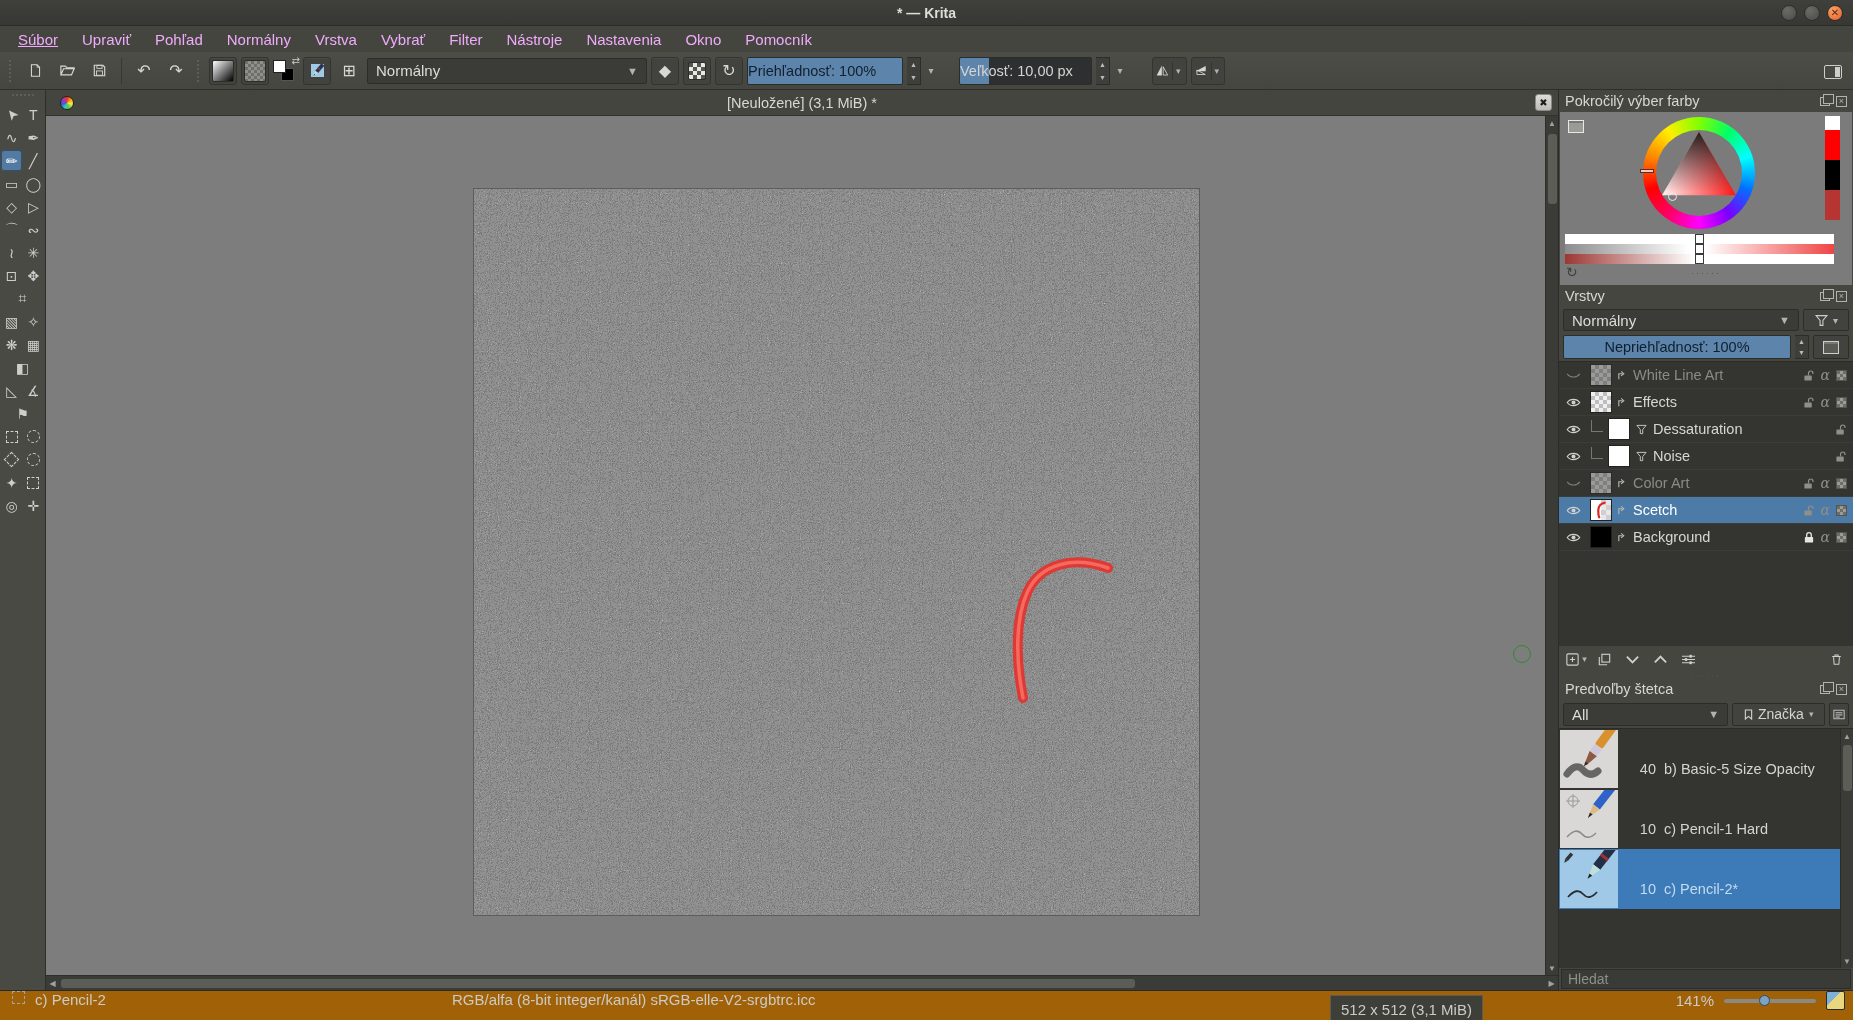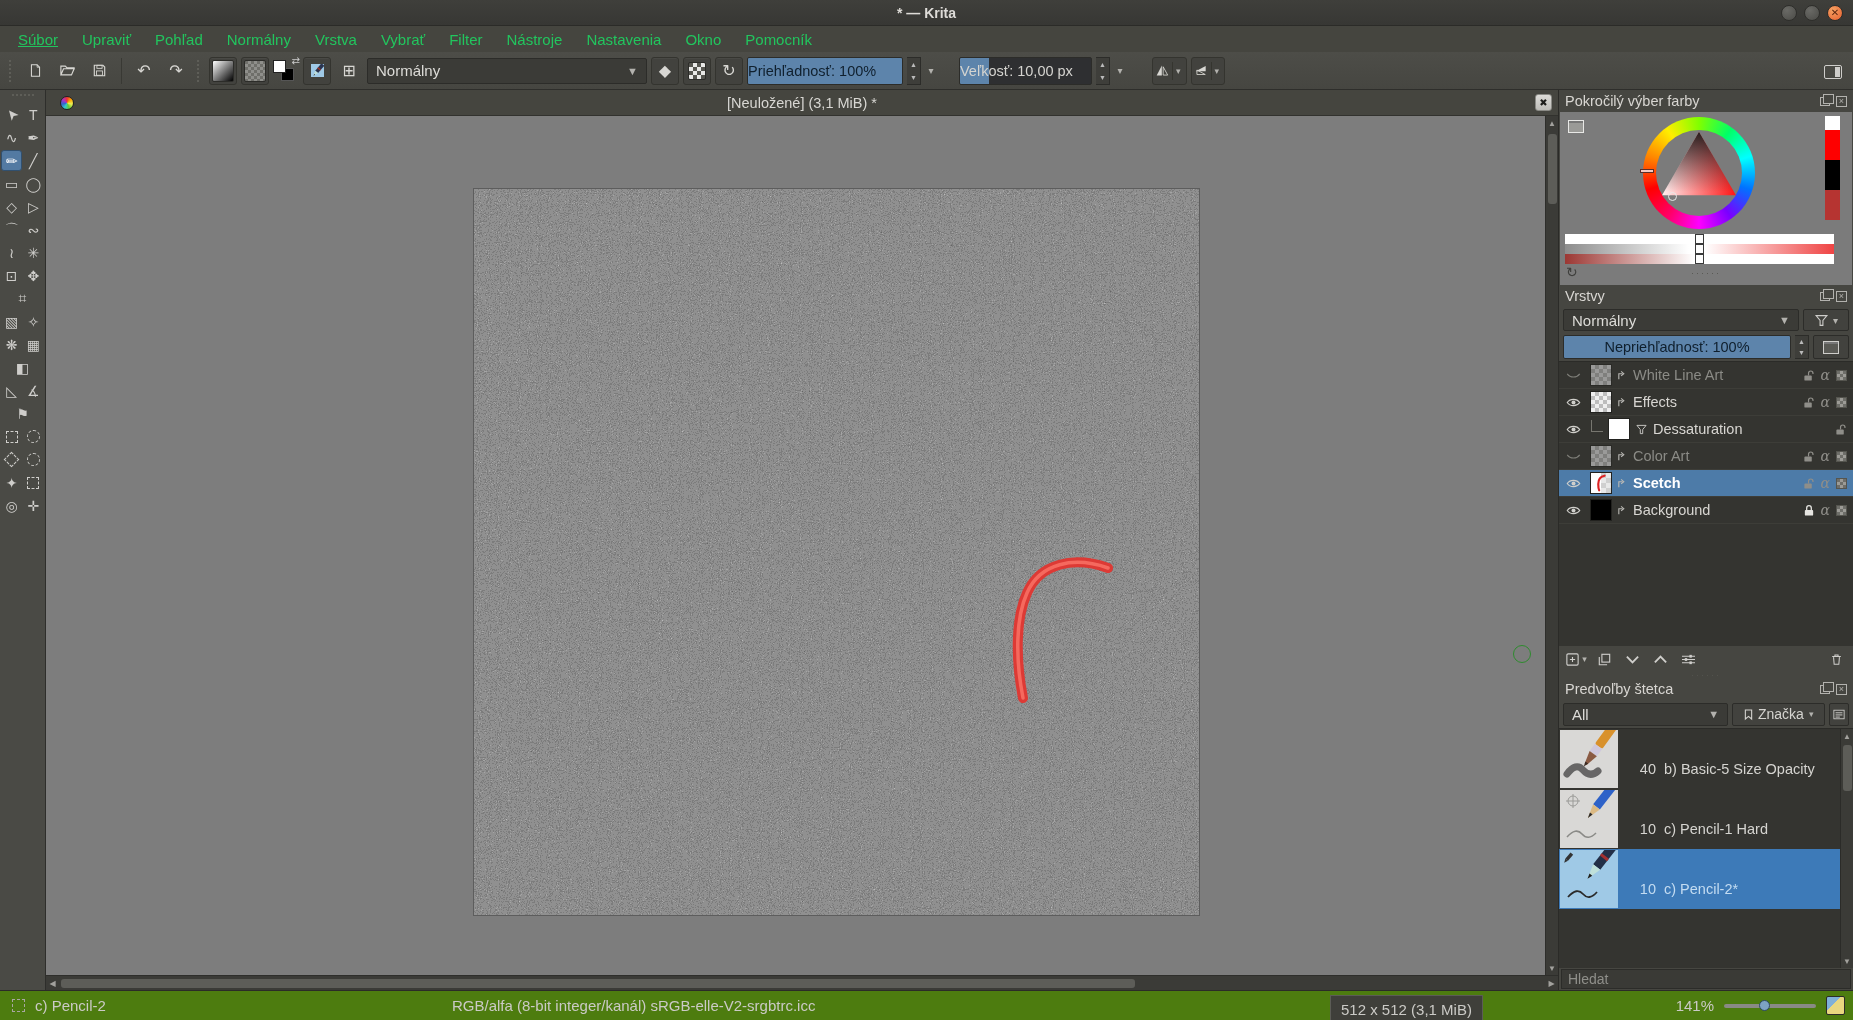--- a/index.html
+++ b/index.html
@@ -9,21 +9,21 @@
 
   
   .titlebar{height:26px;background:linear-gradient(#3f3f3b,#373734);display:flex;align-items:center;justify-content:center;position:relative;border-bottom:1px solid #2b2b28;flex:0 0 26px}
   .titlebar .title{font-weight:bold;color:#dedcd8;font-size:14px}
   .winbtns{position:absolute;right:10px;top:5px;display:flex;gap:7px}
   .wbtn{width:16px;height:16px;border-radius:50%;background:radial-gradient(circle at 35% 30%,#6a6a66,#4b4b47);border:1px solid #2e2e2b}
   .wbtn.close{background:radial-gradient(circle at 35% 30%,#f6a263,#e65e2e);color:#5a2510;font-size:10px;line-height:14px;text-align:center;font-weight:bold}
 
   
   .menubar{height:26px;background:#45453f;display:flex;align-items:center;padding-left:6px;flex:0 0 26px}
-  .mi{padding:2px 12px;color:#22c55e;cursor:default}
+  .mi{padding:2px 12px;color:#f0abfc;cursor:default}
   .mi:first-child{text-decoration:underline}
 
   
   .toolbar{height:38px;background:linear-gradient(#4d4d48,#464641);display:flex;align-items:center;gap:4px;padding:0 6px;border-bottom:1px solid #2e2e2b;flex:0 0 38px;position:relative}
   .grip{width:5px;height:22px;border-left:2px dotted #5e5e58;margin:0 3px}
   .tbtn{min-width:28px;height:28px;display:flex;align-items:center;justify-content:center;border-radius:3px;color:#d8d7d3;font-size:16px;background:transparent}
   .tbtn.raised{background:#42423e;border:1px solid #34342f;box-shadow:0 1px 0 rgba(255,255,255,.04) inset}
   .tsep{width:1px;height:26px;background:#393934;margin:0 4px}
   .gradsw{width:22px;height:22px;background:linear-gradient(135deg,#fff,#000);border:1px solid #2c2c29;border-radius:2px}
   .patsw{width:22px;height:22px;border:1px solid #2c2c29;border-radius:2px;background:repeating-conic-gradient(#8f8f8b 0 25%,#6f6f6a 0 50%);background-size:6px 6px}
@@ -114,21 +114,21 @@
   .lrowset{display:flex;align-items:center;gap:4px;padding:2px 4px}
   .layercombo{flex:1;height:22px}
   .funnel-btn{width:46px;height:22px;background:#42423e;border:1px solid #2c2c29;border-radius:2px;display:flex;align-items:center;justify-content:center;gap:4px;color:#cfcecb}
   .funnel-btn .caret{font-size:10px;color:#b3b2ae}
   .op-slider{flex:1;height:24px;background:#5d84ab;border:1px solid #2c2c29;border-radius:2px;display:flex;align-items:center;justify-content:center;color:#0f1f2d;font-size:14.5px}
   .lspin{height:24px}
   .props-btn{width:36px;height:24px;background:#42423e;border:1px solid #2c2c29;border-radius:2px;display:flex;align-items:center;justify-content:center;color:#cfcecb}
   .layerlist{height:285px;background:#343430;border-top:1px solid #2b2b28;overflow:hidden}
   .lrow{height:27px;display:flex;align-items:center;border-bottom:1px solid #3d3d38;padding-right:2px}
   .lrow.sel{background:#4d7ba8}
-  .lrow.sel .l-name{font-weight:bold;color:#fff}
+  .lrow.sel .l-name{font-weight:normal;color:#fff}
   .lrow.dim .l-name{color:#8b8b86}
   .lrow.dim .l-thumb{opacity:.55}
   .l-eye{width:28px;display:flex;justify-content:center;color:#d0cfcb}
   .l-eye.off{color:#7e7e78}
   .l-conn{width:12px;height:12px;border-left:1.5px solid #77766f;border-bottom:1.5px solid #77766f;margin:0 2px 6px 4px}
   .l-thumb{width:22px;height:22px;margin:0 3px;border:1px solid #22221f;background:#fff;position:relative;flex:0 0 22px}
   .l-thumb.checker{background:repeating-conic-gradient(#bdbdbd 0 25%,#efefef 0 50%);background-size:8px 8px}
   .l-thumb.black{background:#000}
   .l-thumb svg{position:absolute;inset:0}
   .l-exp{width:14px;color:#b9b8b4;display:flex;justify-content:center}
@@ -158,21 +158,21 @@
   .p-thumb{width:58px;height:58px;flex:0 0 58px;margin:1px 0 1px 1px;position:relative}
   .p-thumb svg{position:absolute;inset:0}
   .p-size{width:46px;text-align:right;padding:0 8px 12px 0;color:#d5d4d0;font-size:14.5px}
   .p-name{flex:1;padding-bottom:12px;color:#d5d4d0;font-size:14.5px;white-space:nowrap;overflow:hidden}
   .pscroll{position:absolute;right:0;top:0;bottom:0;width:13px;background:#3b3b37;border-left:1px solid #2b2b28;display:flex;flex-direction:column;align-items:center}
   .searchrow{height:22px;padding:1px 2px}
   .search-in{width:100%;height:20px;background:#3a3a36;border:1px solid #2c2c29;color:#d5d4d0;padding:0 6px;font-size:14px;font-family:inherit}
   .search-in::placeholder{color:#8f8f8a}
 
   
-  .statusbar{height:30px;background:#4d7c0f;border-top:1px solid #2b2b28;display:flex;align-items:center;position:relative;flex:0 0 30px;color:#cbcac6}
+  .statusbar{height:30px;background:#a16207;border-top:1px solid #2b2b28;display:flex;position:relative;flex:0 0 30px;color:#cbcac6}
   .st-selic{width:13px;height:13px;border:1.5px dashed #a8a7a2;margin:0 10px 0 12px}
   .st-profile{position:absolute;left:452px}
   .st-size{position:absolute;left:1330px;top:4px;height:28px;border:1px solid #5c5c56;background:#3f3f3a;padding:0 10px;display:flex;align-items:center}
   .st-zoomgrp{position:absolute;right:8px;display:flex;align-items:center;gap:10px}
   .zslider{width:92px;height:4px;background:#8a8a85;border-radius:2px;position:relative}
   .zslider .zh{position:absolute;left:38%;top:-4px;width:11px;height:11px;border-radius:50%;background:#7da3c4;border:1px solid #2f4a63}
   .st-thumbbtn{width:19px;height:19px;border:1px solid #2c2c29;border-radius:2px;background:linear-gradient(135deg,#7fb0d8 40%,#e8d77f 40%)}
 </style>
 </head>
 <body>
@@ -614,20 +614,44 @@
             <span class="l-name">Dessaturation</span>
             <span class="l-icons">
               <span class="">
                 <svg class="svgic" viewBox="0 0 13 14" style="width:12px">
                   <rect x="1.5" y="7" width="8" height="5.5" rx="1" fill="currentColor"></rect>
                   <path d="M6 7V4.5A2.4 2.4 0 0 1 10.8 4.5V5.5" fill="none" stroke="currentColor" stroke-width="1.3"></path>
                 </svg>
               </span>
             </span>
           </div>
+          <div class="lrow  ">
+            <span class="l-eye ">
+              <svg class="svgic" viewBox="0 0 18 12">
+                <path d="M1.5 6C5 1 13 1 16.5 6 13 11 5 11 1.5 6Z" fill="none" stroke="currentColor" stroke-width="1.4"></path>
+                <circle cx="9" cy="6" r="2.4" fill="currentColor"></circle>
+              </svg>
+            </span>
+            <span class="l-conn"></span>
+            <span class="l-thumb "></span>
+            <span class="l-funnel">
+              <svg class="svgic" viewBox="0 0 12 12" style="width:11px">
+                <path d="M1 1.5h10L7.3 6v4.5h-2.6V6Z" fill="none" stroke="currentColor"></path>
+              </svg>
+            </span>
+            <span class="l-name">Noise</span>
+            <span class="l-icons">
+              <span class="">
+                <svg class="svgic" viewBox="0 0 13 14" style="width:12px">
+                  <rect x="1.5" y="7" width="8" height="5.5" rx="1" fill="currentColor"></rect>
+                  <path d="M6 7V4.5A2.4 2.4 0 0 1 10.8 4.5V5.5" fill="none" stroke="currentColor" stroke-width="1.3"></path>
+                </svg>
+              </span>
+            </span>
+          </div>
           <div class="lrow  dim">
             <span class="l-eye off">
               <svg class="svgic" viewBox="0 0 18 12">
                 <path d="M1.5 4C5 9 13 9 16.5 4" fill="none" stroke="currentColor" stroke-width="1.4"></path>
               </svg>
             </span>
             <span class="l-thumb checker"></span>
             <span class="l-exp">
               <svg class="svgic" viewBox="0 0 11 11" style="width:10px">
                 <path d="M2 9.5V3.5h4M4.5 1 7.5 3.5 4.5 6" fill="none" stroke="currentColor" stroke-width="1.2"></path>

